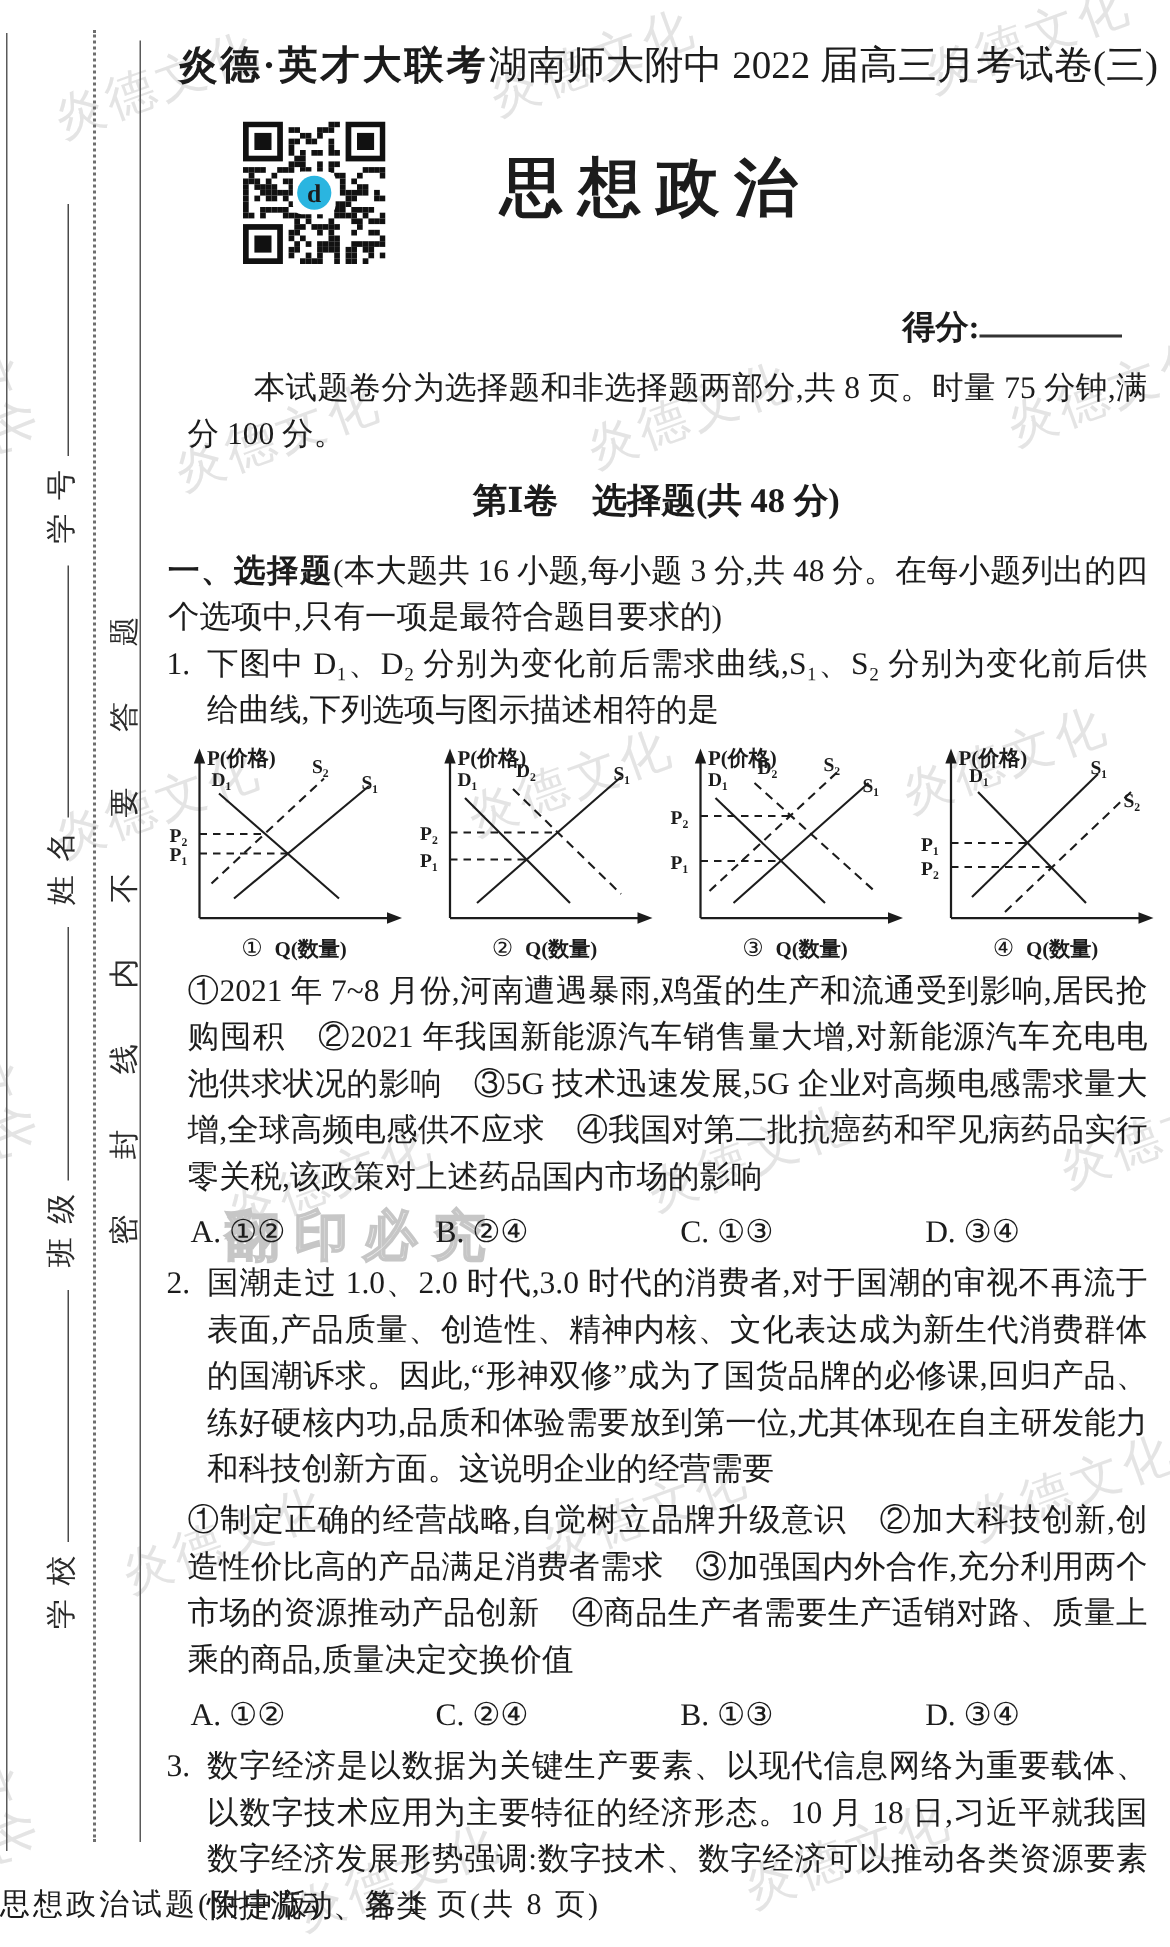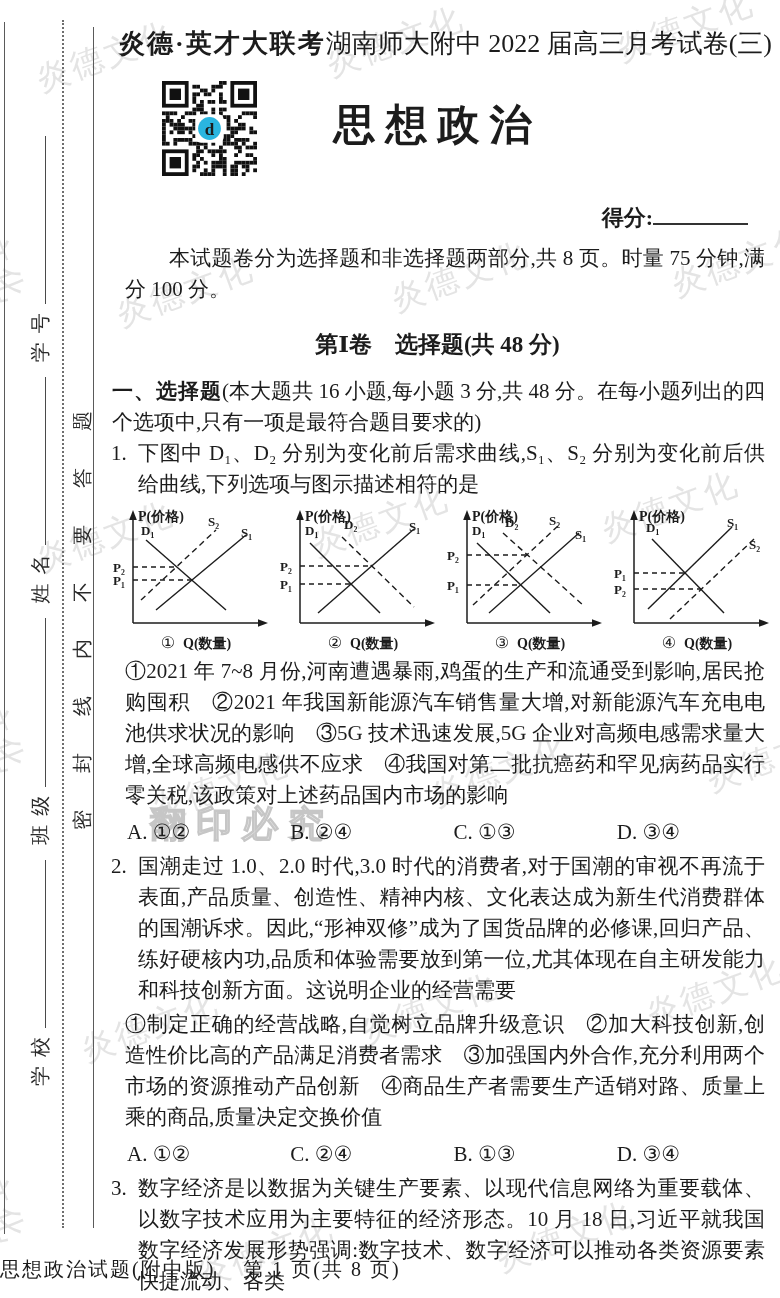--- a/index.html
+++ b/index.html
@@ -45,21 +45,21 @@
   .paper-header .brand { font-weight:900; letter-spacing:2px; }
   .title-row { position:relative; height:142px; }
   .qr-box { position:absolute; left:67px; top:20px; width:95px; height:95px; }
   .subject-title {
     position:absolute; left:0; right:0; top:36px; text-align:center;
     font-size:42px; font-weight:bold; letter-spacing:10px;
   }
   .score-row { margin-top:0; height:30px; text-align:right; padding-right:32px; font-size:22px; font-weight:bold; }
   .score-line { display:inline-block; width:95px; border-bottom:2px solid #333; height:20px; }
   .intro { margin-top:10px; font-size:21px; line-height:31px; text-indent:2.1em; text-align:justify; padding:0 15px 0 17px;margin-left:13px; }
-  .section-title { margin-top:24px; height:32px; text-align:center; font-size:23px; font-weight:bold; }
+  .section-title { margin-top:13px; height:32px; text-align:center; font-size:23px; font-weight:bold; }
   .instruction { margin-top:15px; font-size:21px; line-height:31px; text-align:justify; padding:0 15px 0 17px; }
   .instruction b { letter-spacing:1px; }
   .question { position:relative; padding:0 15px 0 43px; font-size:21px; line-height:31px; text-align:justify; }
   .qnum { position:absolute; left:16px; top:0; }
   .graphs-row { margin-top:5px; display:flex; justify-content:space-between; padding:0 5px 0 16px; height:148px; }
   .graph-svg { width:163px; height:148px; }
   .items { margin-top:3px; padding:0 15px 0 30px; font-size:21px; line-height:31px; text-align:justify; }
   .options-row { margin-top:6px; padding-left:32px; display:flex; font-size:21px; line-height:31px; }
   .options-row span { width:164px; white-space:nowrap; }
   .q2 { margin-top:3px; }

